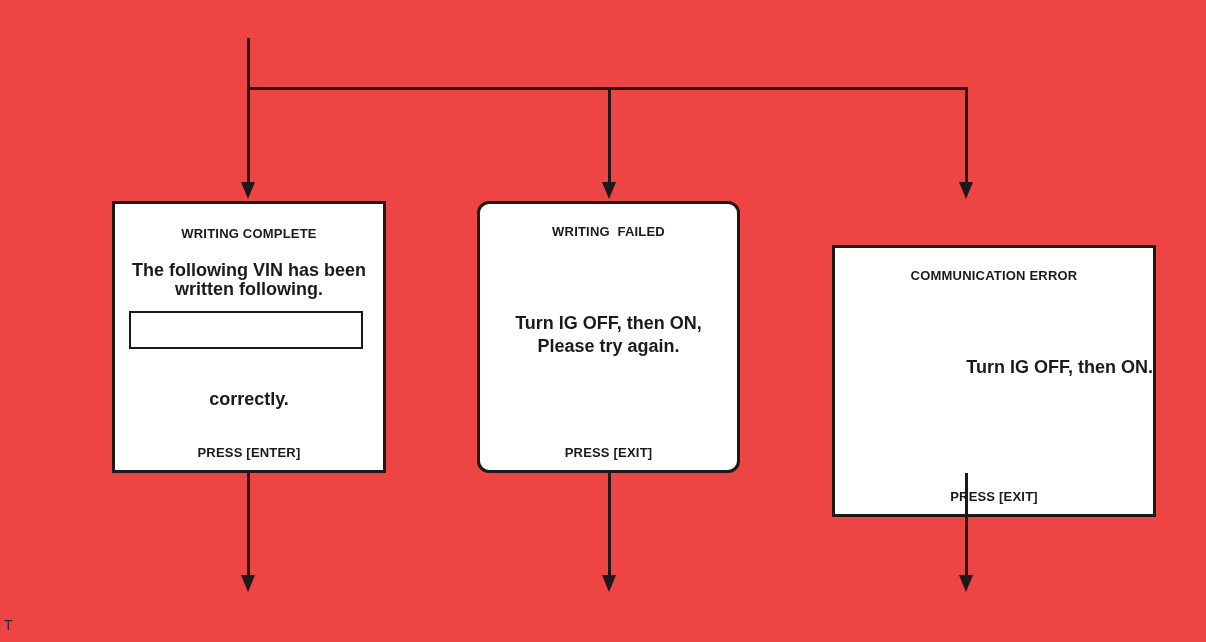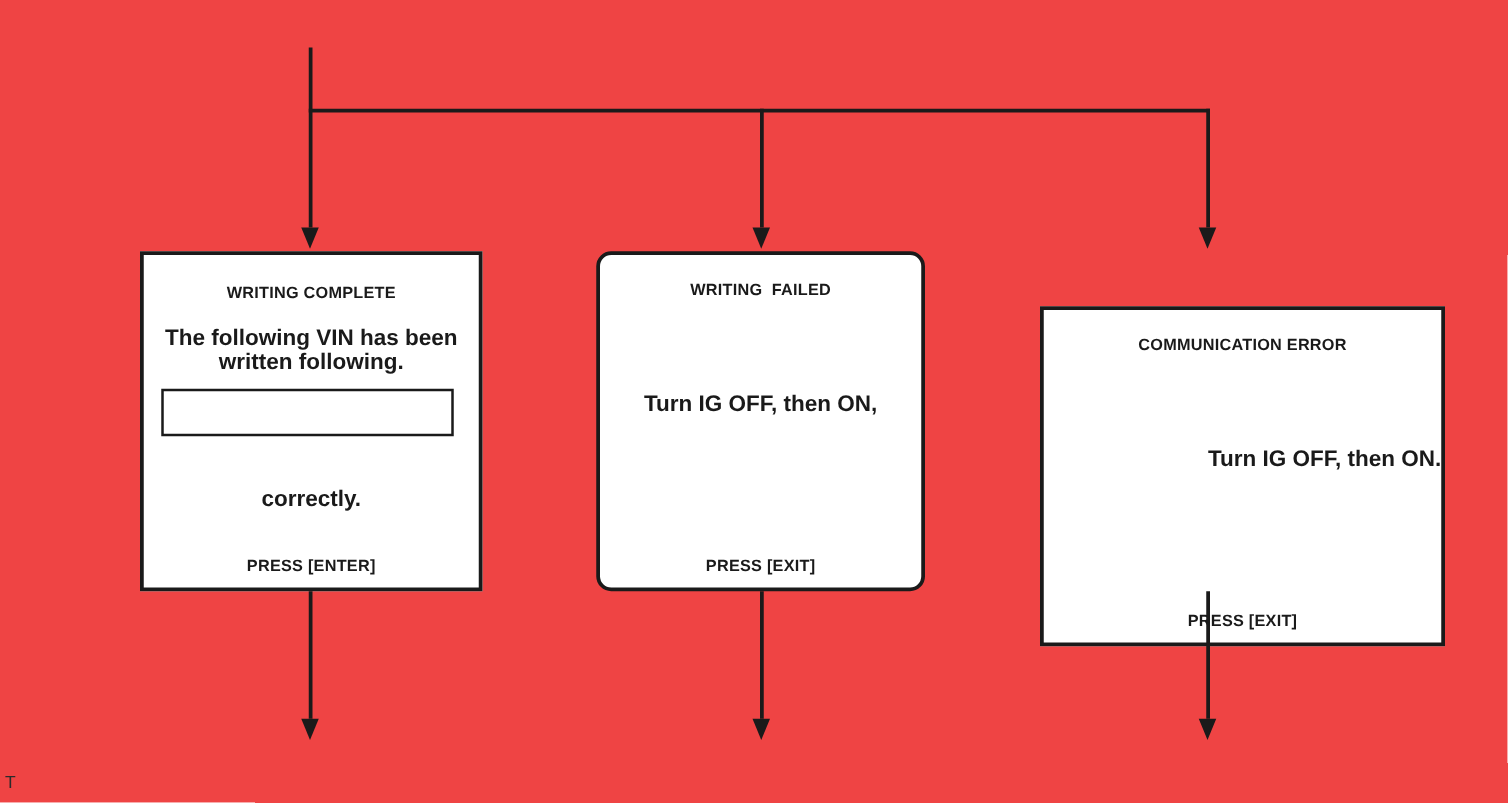--- a/index.html
+++ b/index.html
@@ -119,20 +119,21 @@
 
     <div class="box-body" style="top:186px;">correctly.</div>
 
     <div class="box-footer" style="top:241px;">PRESS [ENTER]</div>
   </div>
 
   <div class="screen-box" style="left:477px; top:201px; width:263px; height:272px;border-radius:12px;">
     <div class="box-title" style="top:20px;">WRITING  FAILED</div>
 
     <div class="box-body" style="top:110px;">Turn IG OFF, then ON,</div>
+    <div class="box-body" style="top:133px;">Please try again.</div>
 
     <div class="box-footer" style="top:241px;">PRESS [EXIT]</div>
   </div>
 
   <div class="screen-box" style="left:832px; top:201px; width:324px; height:272px;margin-top:44px;">
     <div class="box-title" style="top:20px;">COMMUNICATION ERROR</div>
 
     <div class="box-body" style="top:110px;text-align:right;">Turn IG OFF, then ON.</div>
 
     <div class="box-footer" style="top:241px;">PRESS [EXIT]</div>

